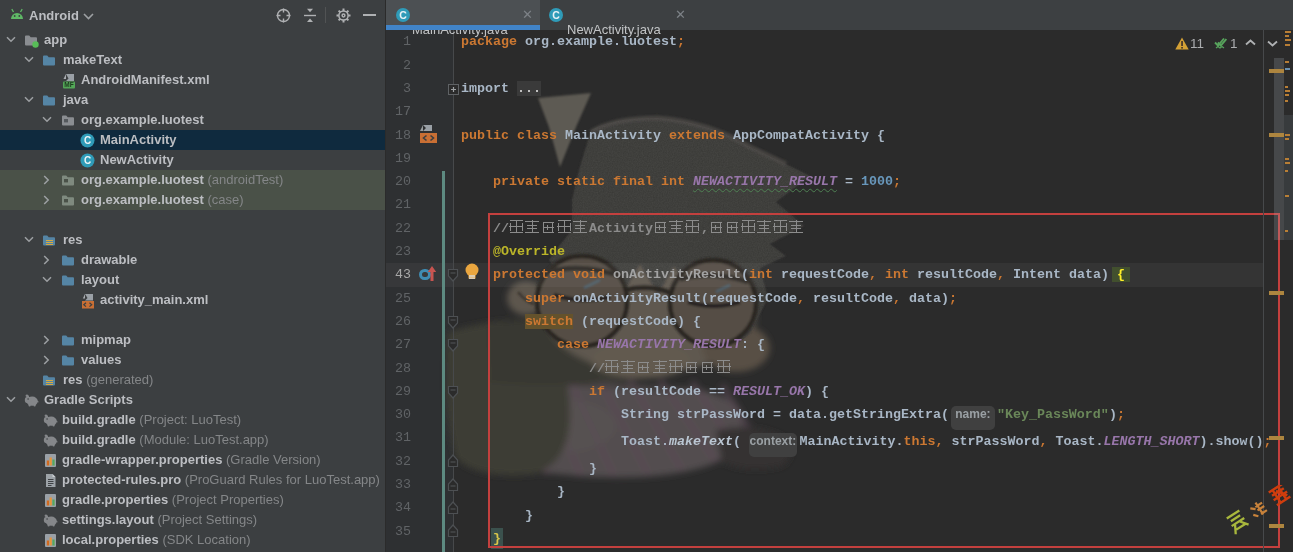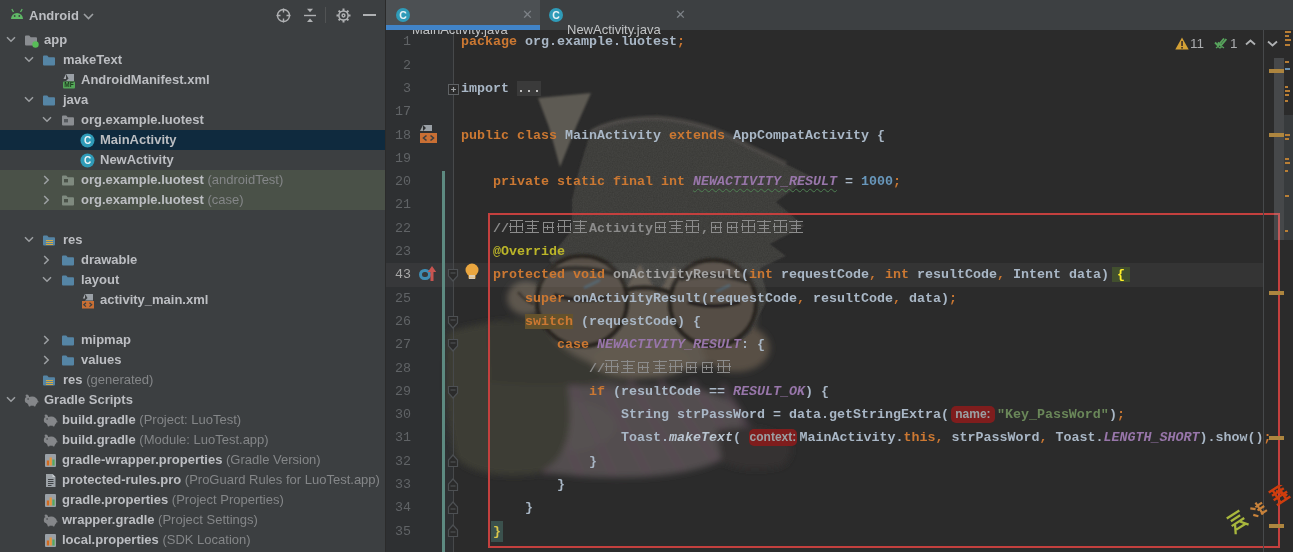--- a/index.html
+++ b/index.html
@@ -17,21 +17,21 @@
 #lnums{position:absolute;left:0px;top:0.35px;width:25px;text-align:right;font-family:"Liberation Mono",monospace;font-size:13.33px;line-height:23.3px;color:#606366;white-space:pre;}
 .k{color:#cc7832;}
 .c{color:#8c8c8c;}
 .s{color:#6a8759;}
 .n{color:#6897bb;}
 .f{color:#9876aa;font-style:italic;}
 .fu{color:#9876aa;font-style:italic;text-decoration:underline wavy #4e8052 1px;text-underline-offset:3px;}
 .a{color:#bbb529;}
 .bd{font-weight:bold;color:#a3a3a3;margin-top:37px;}
 .bi{font-weight:bold;font-style:italic;color:#bac6d2;}
-.hint{box-sizing:border-box;display:inline-block;text-align:center;background:#7f1d1d;color:#9aa0a4;font-family:"Liberation Sans",sans-serif;font-size:12px;border-radius:5px;height:17px;line-height:17px;vertical-align:0px;}
+.hint{box-sizing:border-box;display:inline-block;text-align:center;background:#404040;color:#9aa0a4;font-family:"Liberation Sans",sans-serif;font-size:12px;border-radius:5px;height:24px;line-height:17px;vertical-align:0px;}
 .br1{background:#42502e;color:#ffef28;padding:0 5px;margin:0 -5px;}
 .br2{background:#3b514d;color:#d9c64a;padding:3px 2px;margin:-3px -2px;}
 .swhl{background:#64522c;}
 .fold{background:#3a3a3a;color:#c8c8c8;}
 .hz{display:inline-block;vertical-align:-1.5px;width:14px;height:13px;margin-right:2px;background-repeat:no-repeat;}
 .hzA{background-image:linear-gradient(currentColor,currentColor),linear-gradient(currentColor,currentColor),linear-gradient(currentColor,currentColor),linear-gradient(currentColor,currentColor),linear-gradient(currentColor,currentColor),linear-gradient(currentColor,currentColor);background-position:0.5px 0,0 6px,0.5px 12px,6.5px 0,1px 3px,12.5px 3px;background-size:13px 1.1px,14px 1.1px,13px 1.1px,1.1px 13px,1.1px 8px,1.1px 8px;}
 .hzB{background-image:linear-gradient(currentColor,currentColor),linear-gradient(currentColor,currentColor),linear-gradient(currentColor,currentColor),linear-gradient(currentColor,currentColor),linear-gradient(currentColor,currentColor);background-position:0 1px,2px 4.5px,2px 8px,0 12px,6.5px 0;background-size:14px 1.1px,10px 1.1px,10px 1.1px,14px 1.1px,1.1px 13px;}
 .hzC{background-image:linear-gradient(currentColor,currentColor),linear-gradient(currentColor,currentColor),linear-gradient(currentColor,currentColor),linear-gradient(currentColor,currentColor),linear-gradient(currentColor,currentColor),linear-gradient(currentColor,currentColor);background-position:1.5px 2px,1.5px 2px,1.5px 7px,1.5px 12px,10.5px 2px,5.5px 5px;background-size:1.1px 11px,11px 1.1px,11px 1.1px,11px 1.1px,1.1px 11px,1.1px 5px;}
 </style></head>
 <body>
@@ -527,21 +527,21 @@
             <g fill="#85878a">
               <ellipse cx="8.2" cy="8.2" rx="5.6" ry="4.6"></ellipse>
               <circle cx="4" cy="7" r="3.2"></circle>
               <path d="M3.2 4.2 Q1.2 3.6 1.6 1.9 Q3.4 1 4.6 2.6 Q5.6 4 4.8 5.2 Z"></path>
               <rect x="4.5" y="11" width="2.2" height="2.6" rx="1"></rect>
               <rect x="9.5" y="11" width="2.2" height="2.6" rx="1"></rect>
               <path d="M13.5 7.5 q1.3 0.5 1 2 l-1.4 -0.6 Z"></path>
             </g>
             <circle cx="4.1" cy="6" r="0.8" fill="#3c3f41"></circle>
           </svg></div>
-        <div class="lbl" style="left:62px;"><b>wrapper.gradle</b> <span class="sfx">(Project Settings)</span></div>
+        <div class="lbl" style="left:62px;"><b>settings.layout</b> <span class="sfx">(Project Settings)</span></div>
       </div>
 <div class="row" style="top:530px;">
         <div class="ticon" style="left:43px;top:2.5px;"><svg width="15" height="15">
             <rect x="2" y="1" width="11" height="13" rx="1" fill="#9aa0a6"></rect>
             <rect x="3.8" y="7.5" width="2.2" height="5" fill="#d2691e"></rect>
             <rect x="6.6" y="4.5" width="2.2" height="8" fill="#e8953a"></rect>
             <rect x="9.4" y="6.5" width="2.2" height="6" fill="#56a85a"></rect>
           </svg></div>
         <div class="lbl" style="left:62px;"><b>local.properties</b> <span class="sfx">(SDK Location)</span></div>
       </div>

